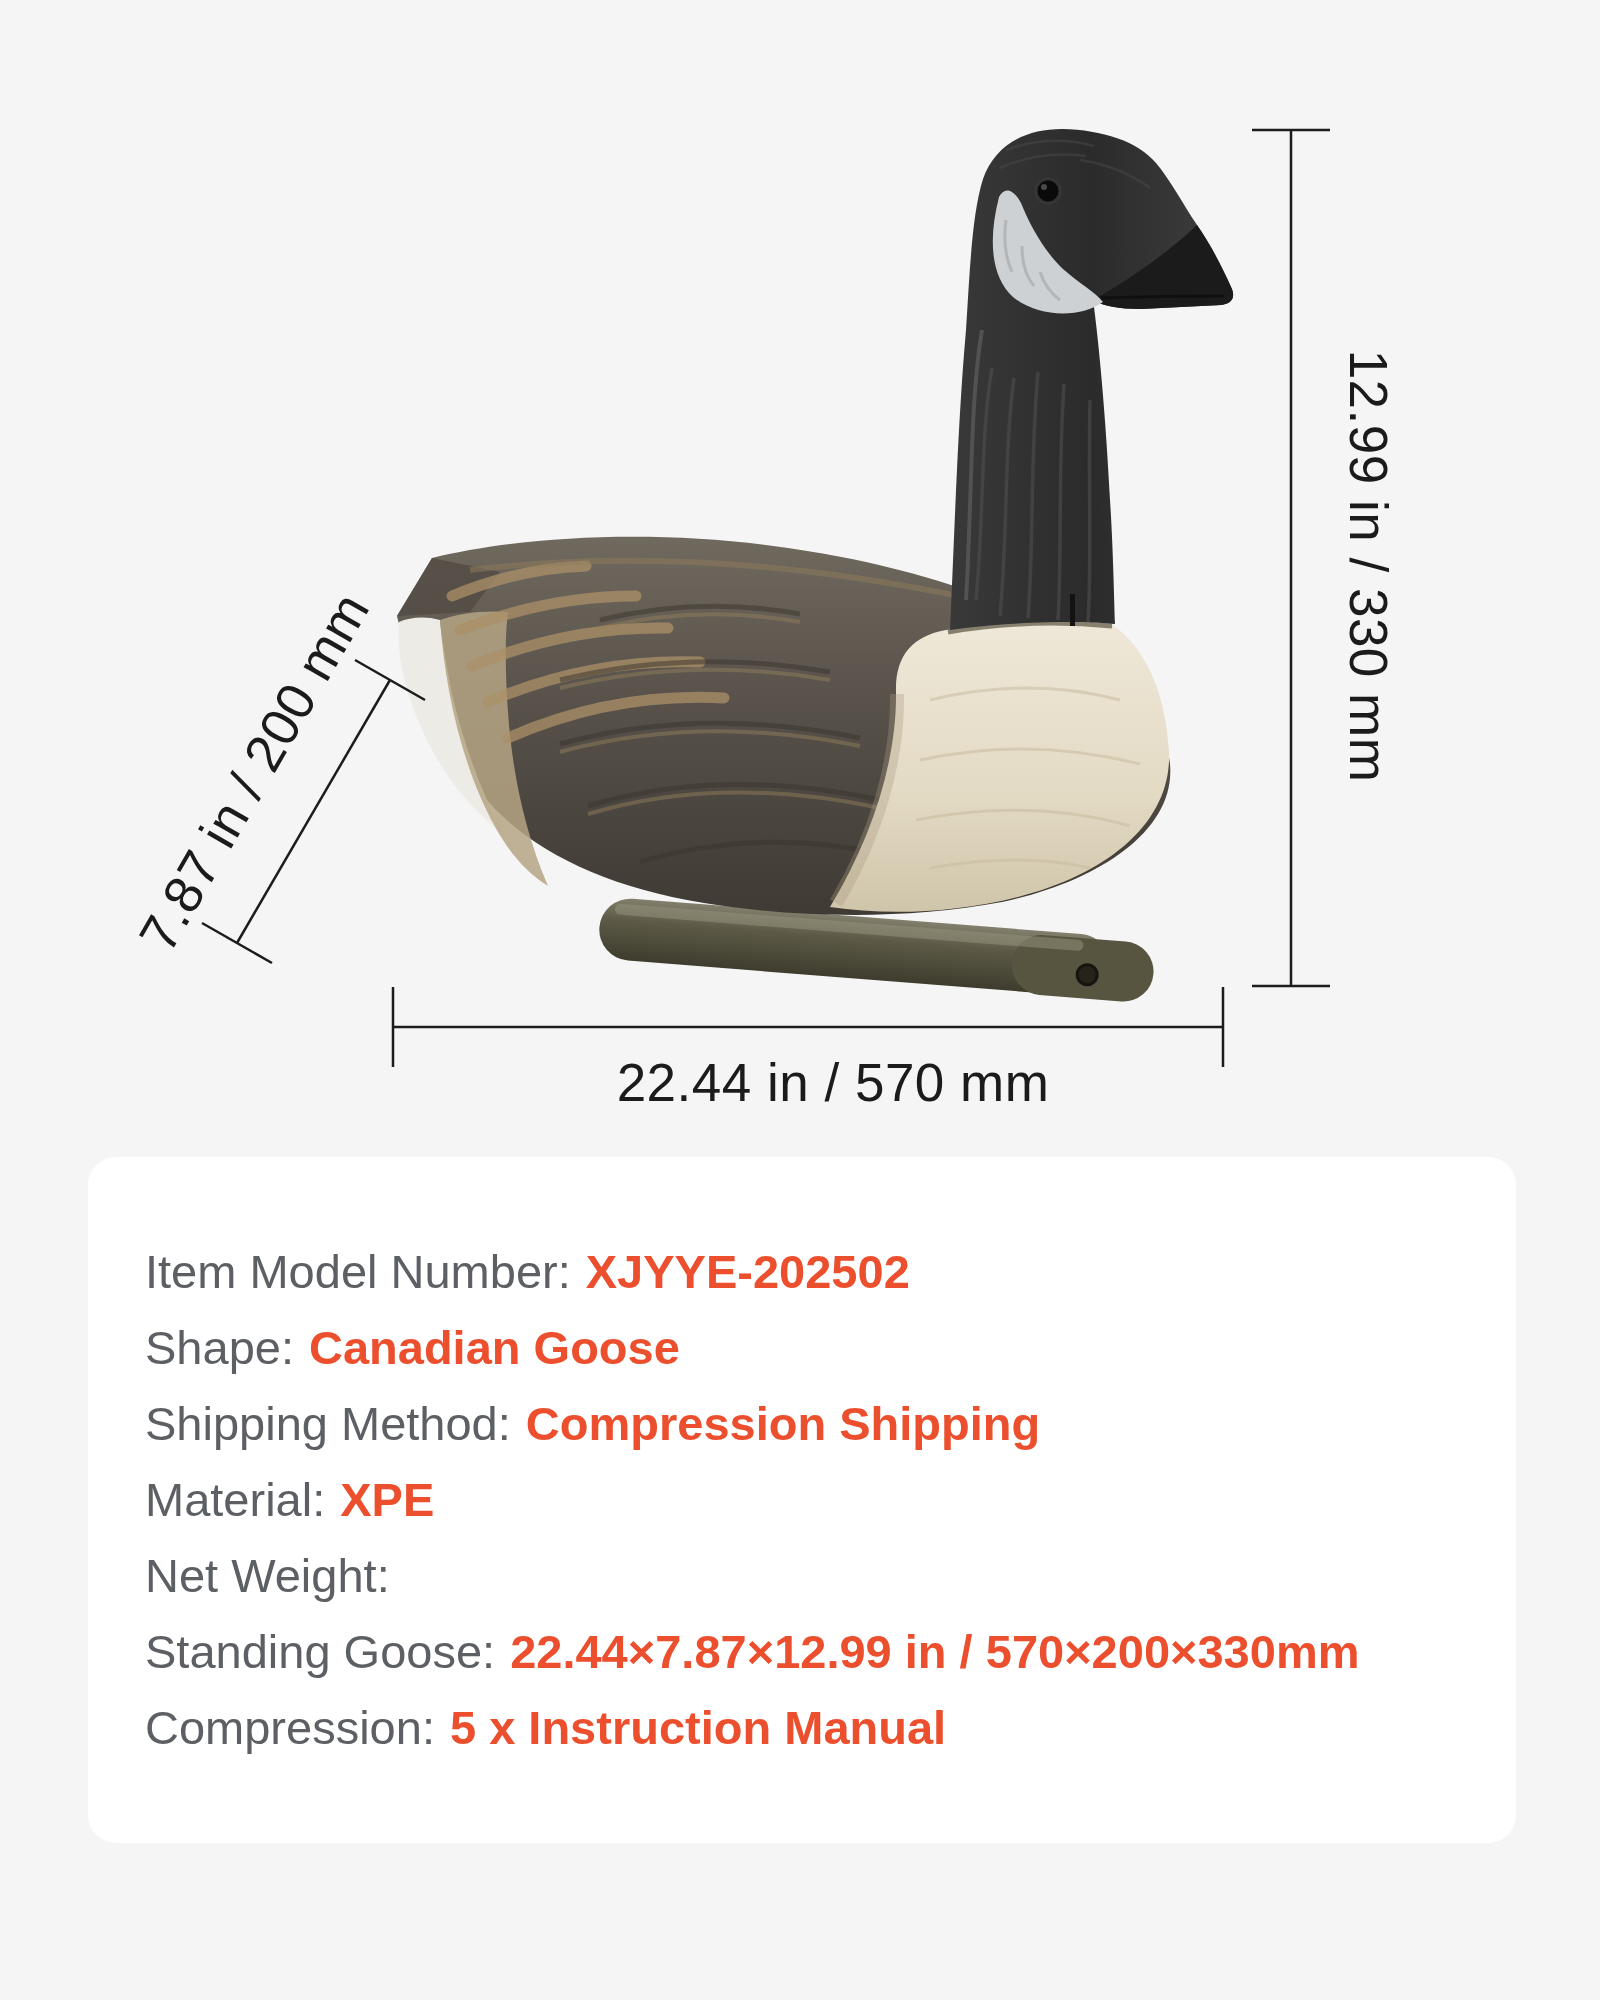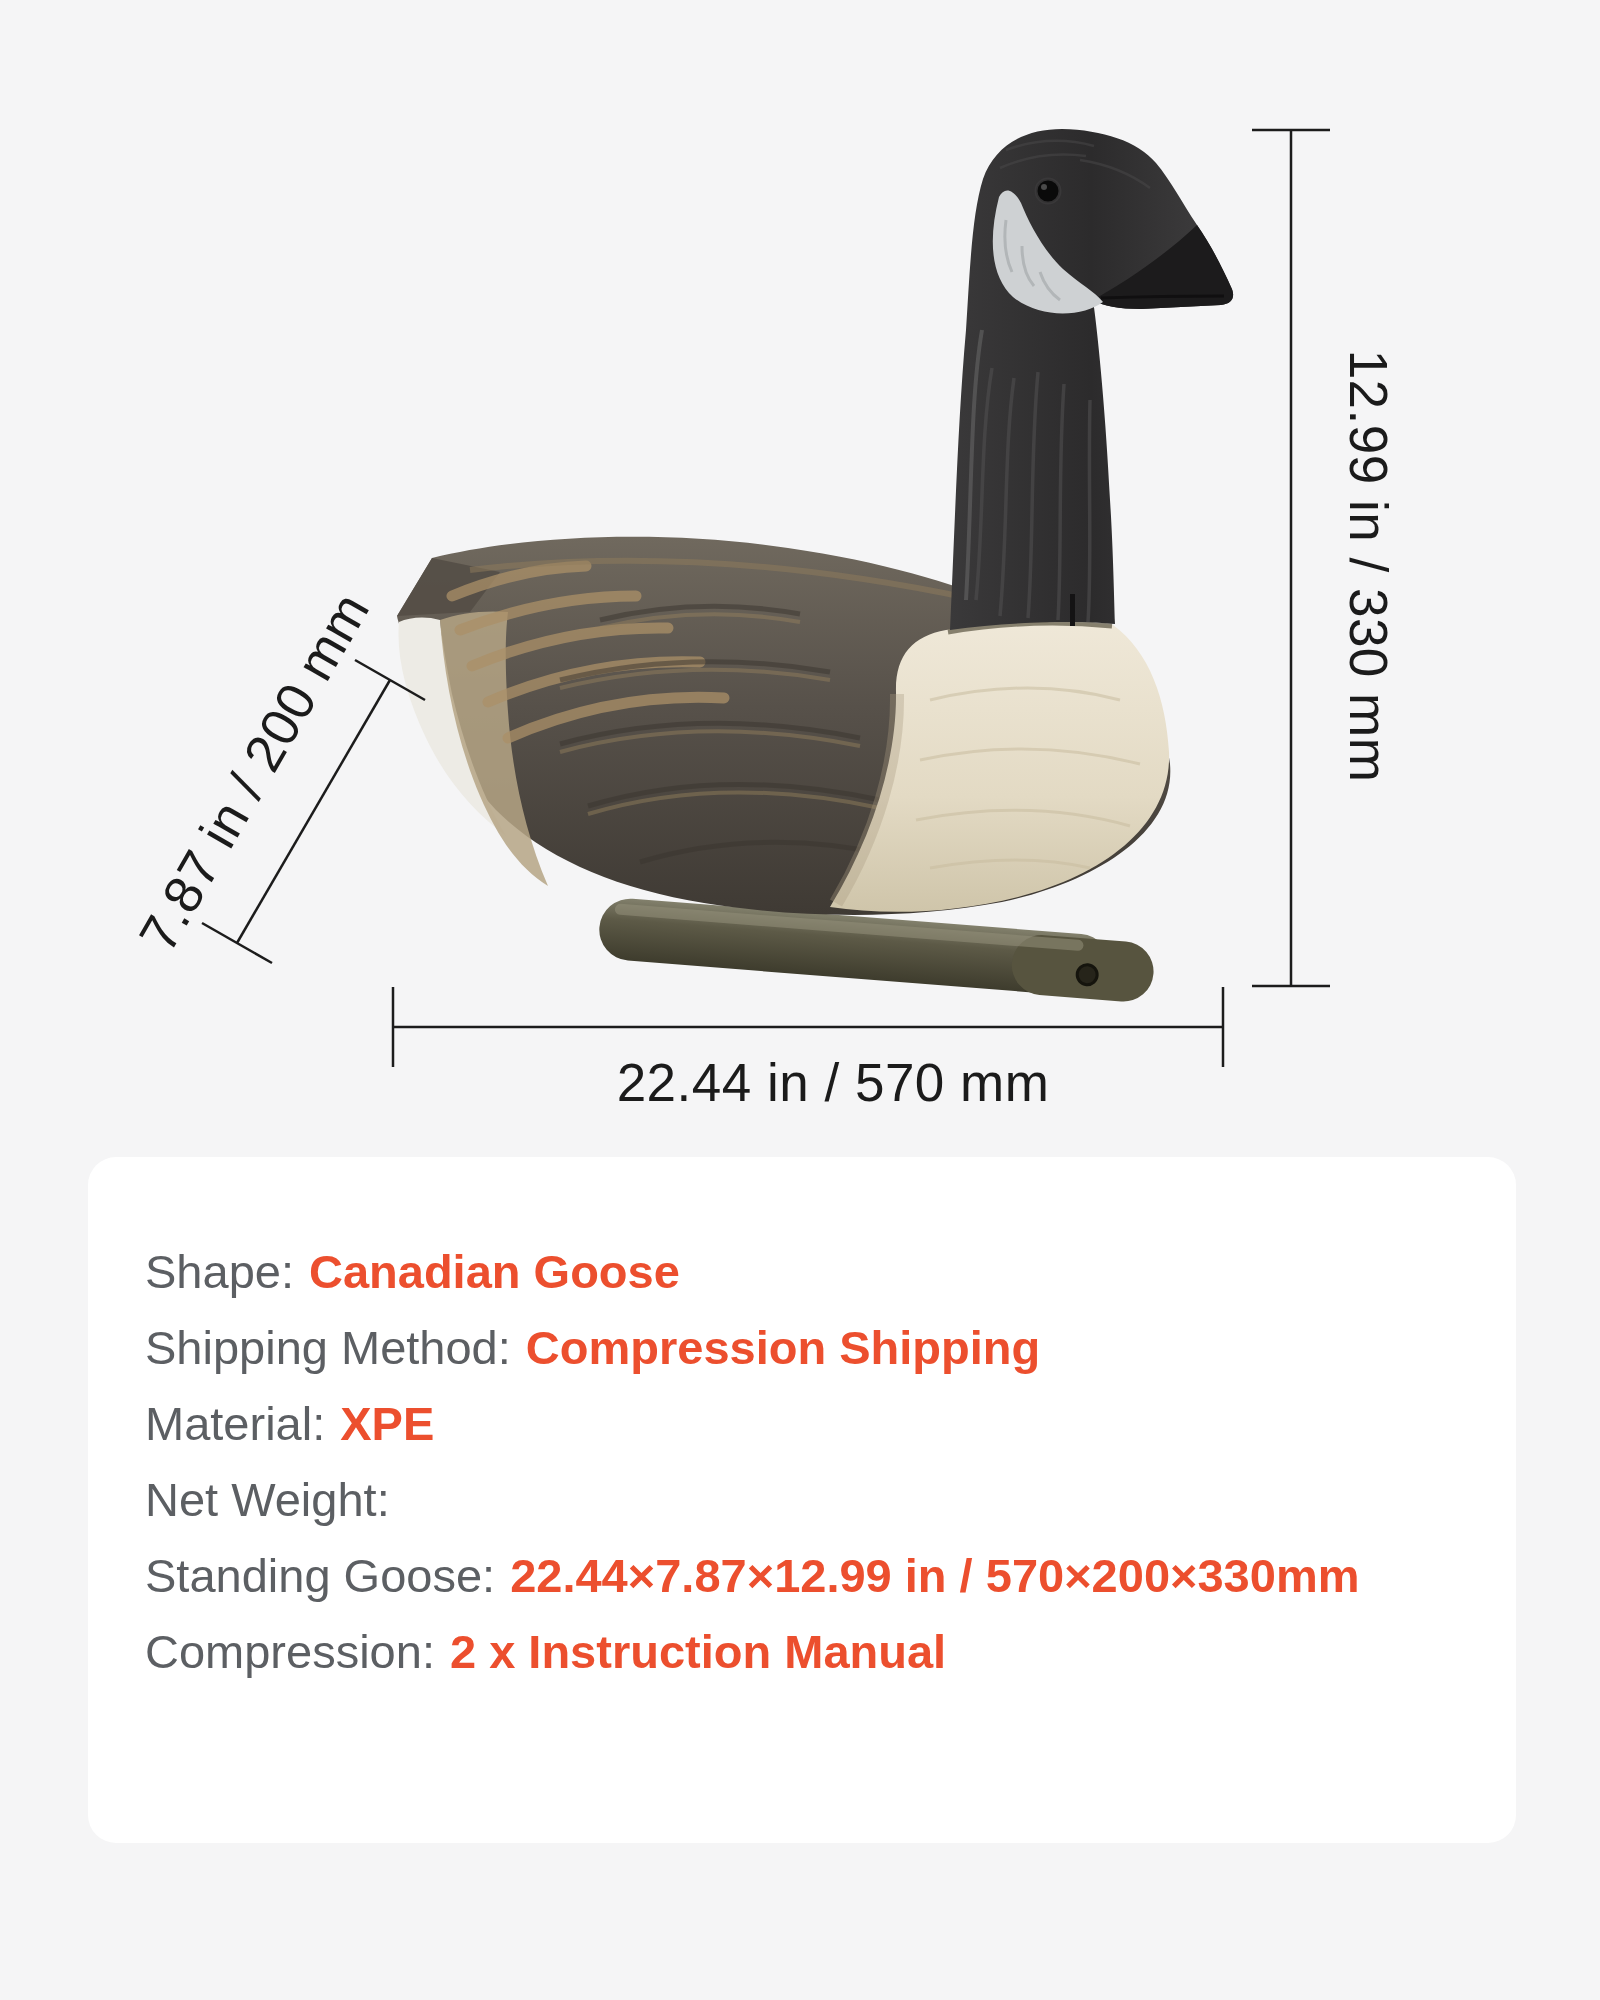--- a/index.html
+++ b/index.html
@@ -210,37 +210,41 @@
       <line x1="355" y1="660" x2="425" y2="700"></line>
     </g>
   </svg>
 
   <div class="dim-label width">22.44 in / 570 mm</div>
   <div class="dim-label height">12.99 in / 330 mm</div>
   <div class="dim-label depth">7.87 in / 200 mm</div>
 
   <div class="spec-card">
     <div class="spec-row">
+      <span class="spec-label">Item Model Number:</span>
+      <span class="spec-value">XJYYE-202502</span>
+    </div>
+    <div class="spec-row">
       <span class="spec-label">Shape:</span>
       <span class="spec-value">Canadian Goose</span>
     </div>
     <div class="spec-row">
       <span class="spec-label">Shipping Method:</span>
       <span class="spec-value">Compression Shipping</span>
     </div>
     <div class="spec-row">
       <span class="spec-label">Material:</span>
       <span class="spec-value">XPE</span>
     </div>
     <div class="spec-row">
       <span class="spec-label">Net Weight:</span>
     </div>
     <div class="spec-row">
       <span class="spec-label">Standing Goose:</span>
       <span class="spec-value">22.44×7.87×12.99 in / 570×200×330mm</span>
     </div>
     <div class="spec-row">
       <span class="spec-label">Compression:</span>
-      <span class="spec-value">2 x Instruction Manual</span>
+      <span class="spec-value">5 x Instruction Manual</span>
     </div>
   </div>
 
 </div>
 
 </body></html>

